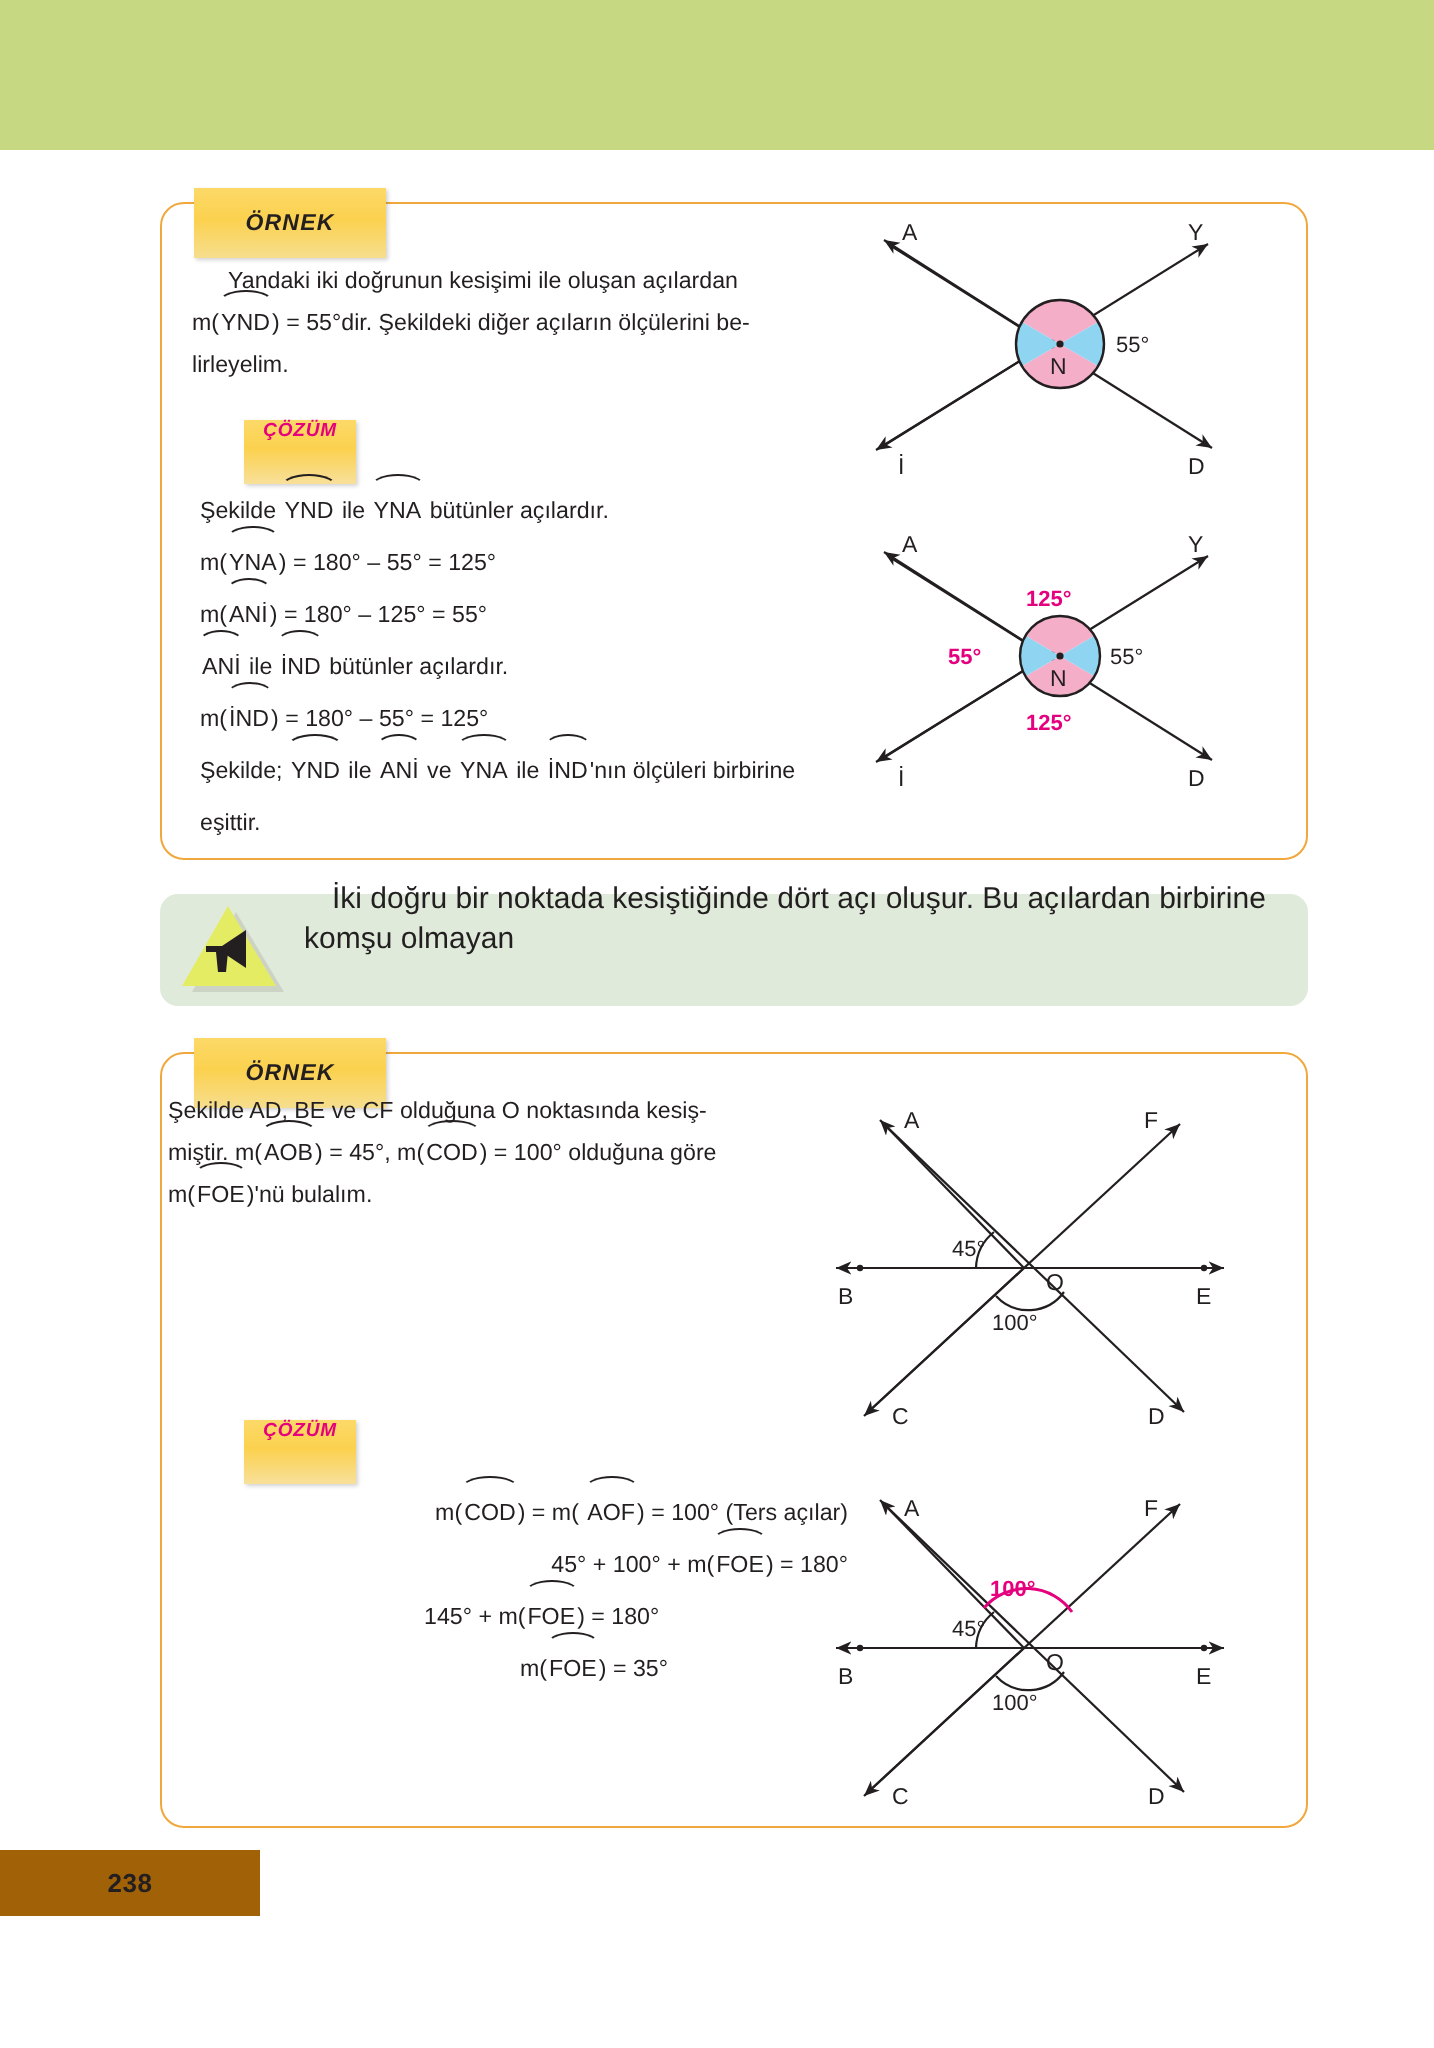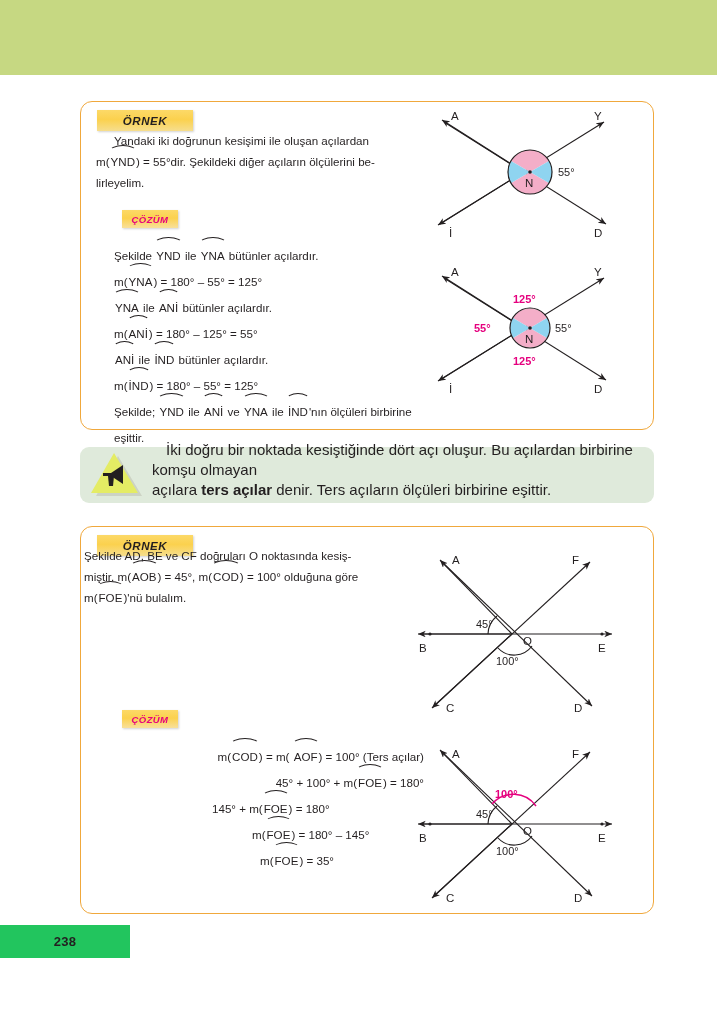--- a/index.html
+++ b/index.html
@@ -20,21 +20,21 @@
   .top-band {
     position: absolute;
     left: 0; top: 0;
     width: 717px; height: 75px;
     background: #c6d882;
   }
   .page-num-box {
     position: absolute;
     left: 0; top: 925px;
     width: 130px; height: 33px;
-    background: #22c55e;
+    background: #a16207;
     display: flex;
     align-items: center;
     justify-content: center;
   }
   .page-num {
     font-size: 13px;
     font-weight: bold;
     color: #231f20;
     letter-spacing: .3px;
   }
@@ -46,45 +46,43 @@
     border-radius: 12px;
     background: #ffffff;
     box-sizing: border-box;
   }
   #ornek-box-1 { left: 80px; top: 101px; width: 574px; height: 329px; }
   #ornek-box-2 { left: 80px; top: 526px; width: 574px; height: 388px; }
 
   .ornek-tab {
     position: absolute;
     background: linear-gradient(180deg,#fcd968 0%, #fbd14e 45%, #f6de8e 100%);
-    height: 21px;
+    height: 35px;
     width: 96px;
     display: flex;
     align-items: center;
     justify-content: center;
     box-shadow: 1px 1px 2px rgba(0,0,0,.18);
-    margin-top: 16px;
   }
   #ornek-tab-1 { left: 97px; top: 94px; }
   #ornek-tab-2 { left: 97px; top: 519px; }
   .ornek-tab .lbl {
     font-size: 11.5px;
     font-weight: bold;
     font-style: italic;
     color: #231f20;
     letter-spacing: .6px;
   }
 
   .cozum-tab {
     position: absolute;
     background: linear-gradient(180deg,#fcd968 0%, #fbd14e 45%, #f8e09a 100%);
-    height: 18px;
+    height: 32px;
     width: 56px;
     display: flex;
-    align-items: center;
     justify-content: center;
     box-shadow: 1px 1px 2px rgba(0,0,0,.18);
   }
   #cozum-tab-1 { left: 122px; top: 210px; }
   #cozum-tab-2 { left: 122px; top: 710px; }
   .cozum-tab .lbl {
     font-size: 9.5px;
     font-weight: bold;
     font-style: italic;
     color: #e5007e;
@@ -102,21 +100,21 @@
   #problem-1 { left: 96px; top: 130px; }
   #problem-2 { left: 84px; top: 545px; }
   #problem-1 .ln:first-child { text-indent: 18px; }
 
   .solution-lines {
     position: absolute;
     font-size: 11.6px;
     line-height: 26px;
     color: #231f20;
   }
-  #solution-1 { left: 114px; top: 243px; width: 330px; }
+  #solution-1 { left: 100px; top: 243px; width: 330px; }
   #solution-2 { left: 112px; top: 744px; width: 320px; }
   #solution-2 .ln { text-align: right; padding-right: 8px; }
   #solution-2 .ln.l0 { text-align: right; padding-left: 0; }
   #solution-2 .ln.l1 { text-align: left; padding-left: 4px; }
   #solution-2 .ln.l2 { text-align: right; padding-left: 64px; }
   #solution-2 .ln.l3 { text-align: left; padding-left: 100px; }
   #solution-2 .ln.l4 { text-align: left; padding-left: 140px; }
   #solution-2 .ln.l5 { text-align: left; padding-left: 148px; }
   .ang2 {
     position: relative;
@@ -203,21 +201,20 @@
   <div class="ln">lirleyelim.</div>
 </div>
 
 <div class="cozum-tab" id="cozum-tab-1">
   <span class="lbl">ÇÖZÜM</span>
 </div>
 
 <div class="solution-lines" id="solution-1">
   <div class="ln">Şekilde <span class="ang2">YND</span> ile <span class="ang2">YNA</span> bütünler açılardır.</div>
   <div class="ln">m(<span class="ang2">YNA</span>) = 180° – 55° = 125°</div>
-  <div class="ln"><span class="ang2">YNA</span> ile <span class="ang2">ANİ</span> bütünler açılardır.</div>
   <div class="ln">m(<span class="ang2">ANİ</span>) = 180° – 125° = 55°</div>
   <div class="ln"><span class="ang2">ANİ</span> ile <span class="ang2">İND</span> bütünler açılardır.</div>
   <div class="ln">m(<span class="ang2">İND</span>) = 180° – 55° = 125°</div>
   <div class="ln">Şekilde; <span class="ang2">YND</span> ile <span class="ang2">ANİ</span> ve <span class="ang2">YNA</span> ile <span class="ang2">İND</span>'nın ölçüleri birbirine eşittir.</div>
 </div>
 
 <svg class="figure" id="fig-1" viewBox="0 0 205 132">
   <defs>
     <marker id="arw" markerWidth="9" markerHeight="9" refX="7" refY="3" orient="auto">
       <path d="M0,0 L7,3 L0,6 L2,3 Z" fill="#231f20"></path>
@@ -274,43 +271,41 @@
 <svg class="tri-icon" viewBox="0 0 56 50">
   <polygon points="30,6 54,46 8,46" fill="#c9cfc0" opacity="0.85"></polygon>
   <polygon points="26,3 50,43 3,43" fill="#e4ec64"></polygon>
   <g transform="translate(13,14)">
     <path d="M2,9 L10,9 L22,1 L22,20 L10,12 L2,12 Z" fill="#231f20"></path>
     <path d="M7,12 L13,12 L12,22 L8,22 Z" fill="#231f20"></path>
   </g>
 </svg>
 <div class="callout-text">
   <div class="ln">İki doğru bir noktada kesiştiğinde dört açı oluşur. Bu açılardan birbirine komşu olmayan</div>
-  <div class="ln">açılara <b>ters açılar</b> denir. Ters açıların ölçüleri birbirine eşittir.</div>
 </div>
 
 <div class="ornek-box" id="ornek-box-2"></div>
 <div class="ornek-tab" id="ornek-tab-2">
   <span class="lbl">ÖRNEK</span>
 </div>
 
 <div class="problem-text" id="problem-2">
-  <div class="ln">Şekilde AD, BE ve CF doğruları O noktasında kesiş-</div>
+  <div class="ln">Şekilde AD, BE ve CF olduğuna O noktasında kesiş-</div>
   <div class="ln">miştir. m(<span class="ang2">AOB</span>) = 45°, m(<span class="ang2">COD</span>) = 100° olduğuna göre</div>
   <div class="ln">m(<span class="ang2">FOE</span>)'nü bulalım.</div>
 </div>
 
 <div class="cozum-tab" id="cozum-tab-2">
   <span class="lbl">ÇÖZÜM</span>
 </div>
 
 <div class="solution-lines" id="solution-2">
   <div class="ln l0">m(<span class="ang2">COD</span>) = m( <span class="ang2">AOF</span>) = 100° (Ters açılar)</div>
   <div class="ln l2">45° + 100° + m(<span class="ang2">FOE</span>) = 180°</div>
   <div class="ln l3">145° + m(<span class="ang2">FOE</span>) = 180°</div>
-  <div class="ln l4">m(<span class="ang2">FOE</span>) = 180° – 145°</div>
   <div class="ln l5">m(<span class="ang2">FOE</span>) = 35°</div>
 </div>
 
 <svg class="figure" id="fig-3" viewBox="0 0 208 170">
 
   <line x1="8" y1="86" x2="200" y2="86" stroke="#231f20" stroke-width="1.1" marker-end="url(#arw)"></line>
   <line x1="100" y1="86" x2="6" y2="86" stroke="#231f20" stroke-width="1.1" marker-end="url(#arw)"></line>
   <circle cx="18" cy="86" r="1.6" fill="#231f20"></circle>
   <circle cx="190" cy="86" r="1.6" fill="#231f20"></circle>
 

